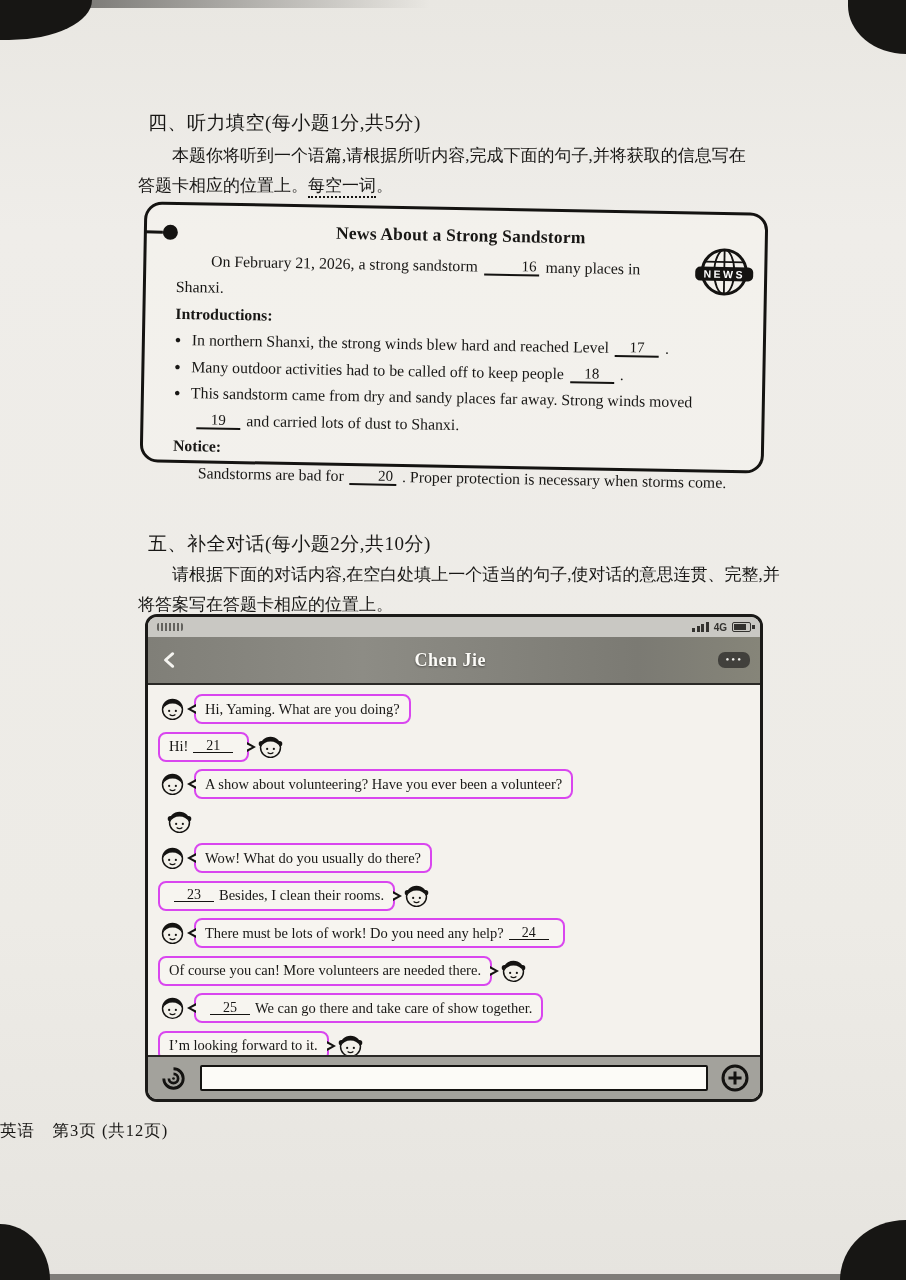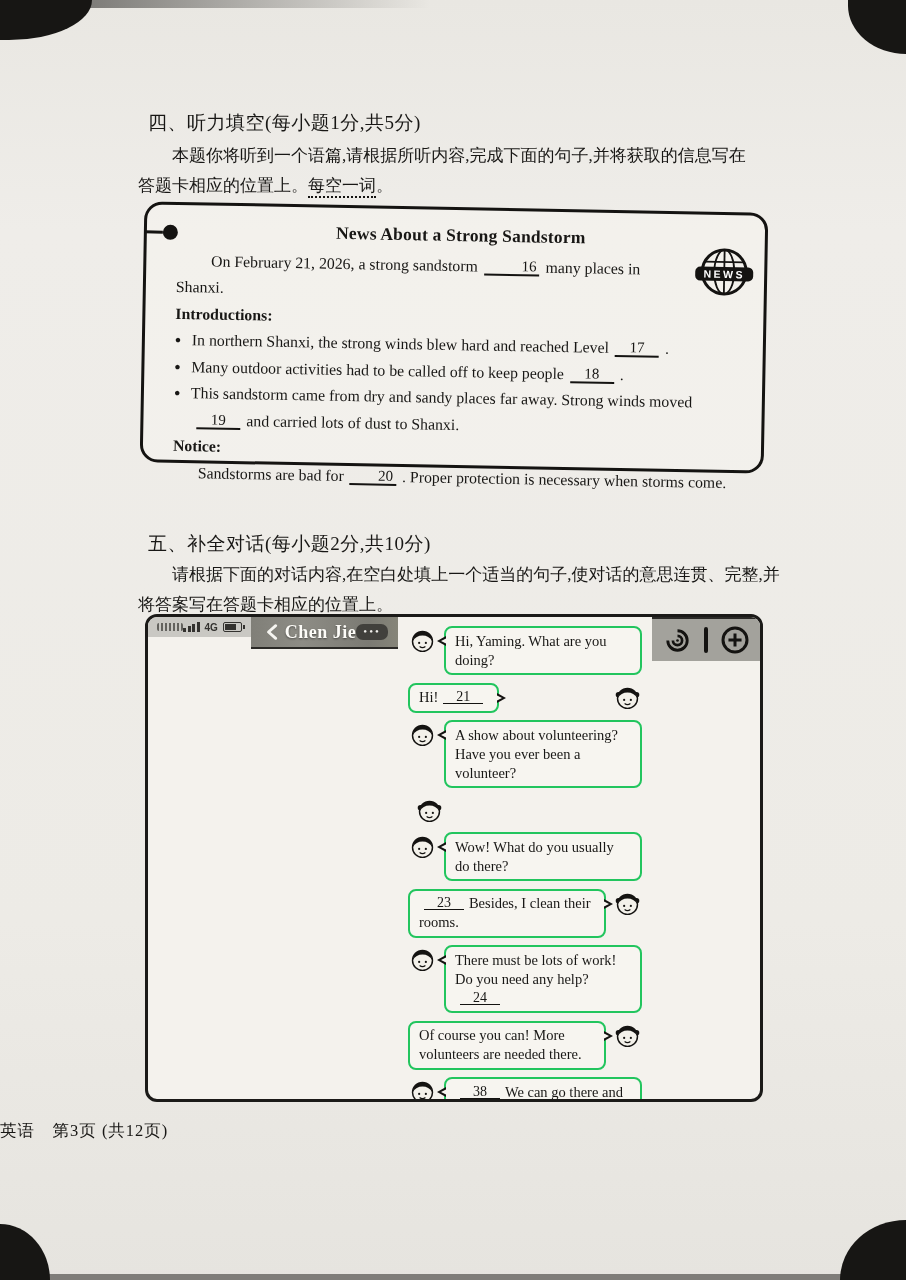--- a/index.html
+++ b/index.html
@@ -33,45 +33,45 @@
   .card li{position:relative;padding-left:17px}
   .card li::before{content:"●";position:absolute;left:0;top:0;font-size:10.5px}
   .notice-line{text-indent:1.6em}
   .blank{display:inline-block;min-width:44px;border-bottom:2px solid #141311;text-align:center;
          padding:0 3px;margin:0 6px;line-height:15px;font-size:15px;transform:translateY(-1px)}
 
   .wh{position:absolute;left:0;right:0;top:485px;text-align:center;font-size:27px;font-weight:800;letter-spacing:1px}
 
   
   .phone{position:absolute;left:145px;top:614px;width:618px;height:488px;border:3px solid #1b1a18;border-radius:12px;
-         background:#f4f2ed;display:flex;flex-direction:row;overflow:hidden}
+         background:#f4f2ed;display:flex;flex-direction:column;overflow:hidden}
   .sbar{height:20px;background:#c9c8c3;display:flex;align-items:center;justify-content:space-between;padding:0 9px;
         font-family:"Liberation Sans","DejaVu Sans",sans-serif;flex:0 0 auto}
   .smudge{width:26px;height:8px;background:repeating-linear-gradient(90deg,#4a4945 0 2px,transparent 2px 4px);opacity:.8;border-radius:2px}
   .s-right{display:flex;align-items:center;gap:5px}
   .sig{display:flex;align-items:flex-end;gap:1.5px}
   .sig i{width:3px;background:#33322f;display:block}
   .s4g{font-size:10px;font-weight:700;color:#33322f}
   .batt{width:19px;height:10px;border:1.5px solid #33322f;border-radius:2px;position:relative}
   .batt::before{content:"";position:absolute;left:1px;top:1px;bottom:1px;width:68%;background:#33322f}
   .batt::after{content:"";position:absolute;right:-4.5px;top:2px;width:2.5px;height:4px;background:#33322f}
 
-  .hdr{height:32px;background:linear-gradient(90deg,#807f78,#8d8c85 35%,#7b7a73 80%,#868579);
+  .hdr{height:48px;background:linear-gradient(90deg,#807f78,#8d8c85 35%,#7b7a73 80%,#868579);
        display:flex;align-items:center;justify-content:space-between;padding:0 10px;border-bottom:2px solid #2a2926;flex:0 0 auto}
   .back{width:24px;height:24px;display:flex;align-items:center;justify-content:center;cursor:pointer}
   .hdr-title{color:#fdfcf8;font-weight:700;font-size:18px;text-shadow:0 1px 2px rgba(20,20,20,.55);letter-spacing:.5px}
   .menu{background:#41403c;color:#efeeea;border-radius:7px;padding:1px 7px 3px;font-size:11px;letter-spacing:2px;line-height:12px;cursor:pointer}
 
   .chat{flex:1 1 auto;padding:9px 10px 2px;display:flex;flex-direction:column;overflow:hidden}
   .row{display:flex;align-items:flex-start;margin-bottom:7.5px}
-  .row.right{justify-content:space-between}
+  .row.right{justify-content:flex-start}
   .av{width:29px;height:29px;flex:0 0 auto}
   .row.left .av{margin-right:7px}
   .row.right .av{margin-left:7px}
-  .bubble{position:relative;border:2px solid #22c55e;border-radius:8px;background:#f7f5f0;
+  .bubble{position:relative;border:2px solid #d946ef;border-radius:8px;background:#f7f5f0;
           padding:3.5px 9px;font-size:14.5px;line-height:19px;max-width:545px}
   .row.left .bubble::before{content:"";position:absolute;left:-9px;top:8px;border:5px solid transparent;border-right:9px solid #141311;border-left:0}
   .row.left .bubble::after{content:"";position:absolute;left:-5px;top:10px;border:3px solid transparent;border-right:6px solid #f7f5f0;border-left:0}
   .row.right .bubble::before{content:"";position:absolute;right:-9px;top:8px;border:5px solid transparent;border-left:9px solid #141311;border-right:0}
   .row.right .bubble::after{content:"";position:absolute;right:-5px;top:10px;border:3px solid transparent;border-left:6px solid #f7f5f0;border-right:0}
   .bubble .blank{min-width:40px;margin:0 5px;border-bottom-width:1.8px;font-size:14px;line-height:12px}
 
   .fbar{height:44px;background:#a3a29c;border-top:2px solid #2a2926;display:flex;align-items:center;padding:0 10px;flex:0 0 auto}
   .minput{flex:1;height:26px;background:#fcfbf7;border:2.5px solid #141311;margin:0 12px;border-radius:2px;cursor:text}
   .cicon{width:30px;height:30px;display:flex;align-items:center;justify-content:center;cursor:pointer}
@@ -265,21 +265,21 @@
       </div>
 
       <div class="row left">
         <svg class="av" viewBox="0 0 32 32">
             <circle cx="16" cy="17" r="11" fill="#f3f1ea" stroke="#141311" stroke-width="1.6"></circle>
             <path d="M5 17 A11 11 0 0 1 27 17 Q23 10.5 16 10.5 Q9 10.5 5 17 Z" fill="#141311"></path>
             <circle cx="12.3" cy="18.7" r="1.2" fill="#141311"></circle>
             <circle cx="19.7" cy="18.7" r="1.2" fill="#141311"></circle>
             <path d="M12.8 22.6 q3.2 2.6 6.4 0" fill="none" stroke="#141311" stroke-width="1.3"></path>
           </svg>
-        <div class="bubble"><span class="blank">38</span><span>We can go there and take care of show together.</span></div>
+        <div class="bubble"><span class="blank">25</span><span>We can go there and take care of show together.</span></div>
       </div>
 
       <div class="row right">
         <div class="bubble"><span>I’m looking forward to it.</span></div>
         <svg class="av" viewBox="0 0 32 32">
             <circle cx="6" cy="13" r="3" fill="#141311"></circle>
             <circle cx="26" cy="13" r="3" fill="#141311"></circle>
             <circle cx="16" cy="17" r="11" fill="#f3f1ea" stroke="#141311" stroke-width="1.6"></circle>
             <path d="M5 17 A11 11 0 0 1 27 17 Q23 10.5 16 10.5 Q9 10.5 5 17 Z" fill="#141311"></path>
             <circle cx="12.3" cy="18.7" r="1.2" fill="#141311"></circle>

